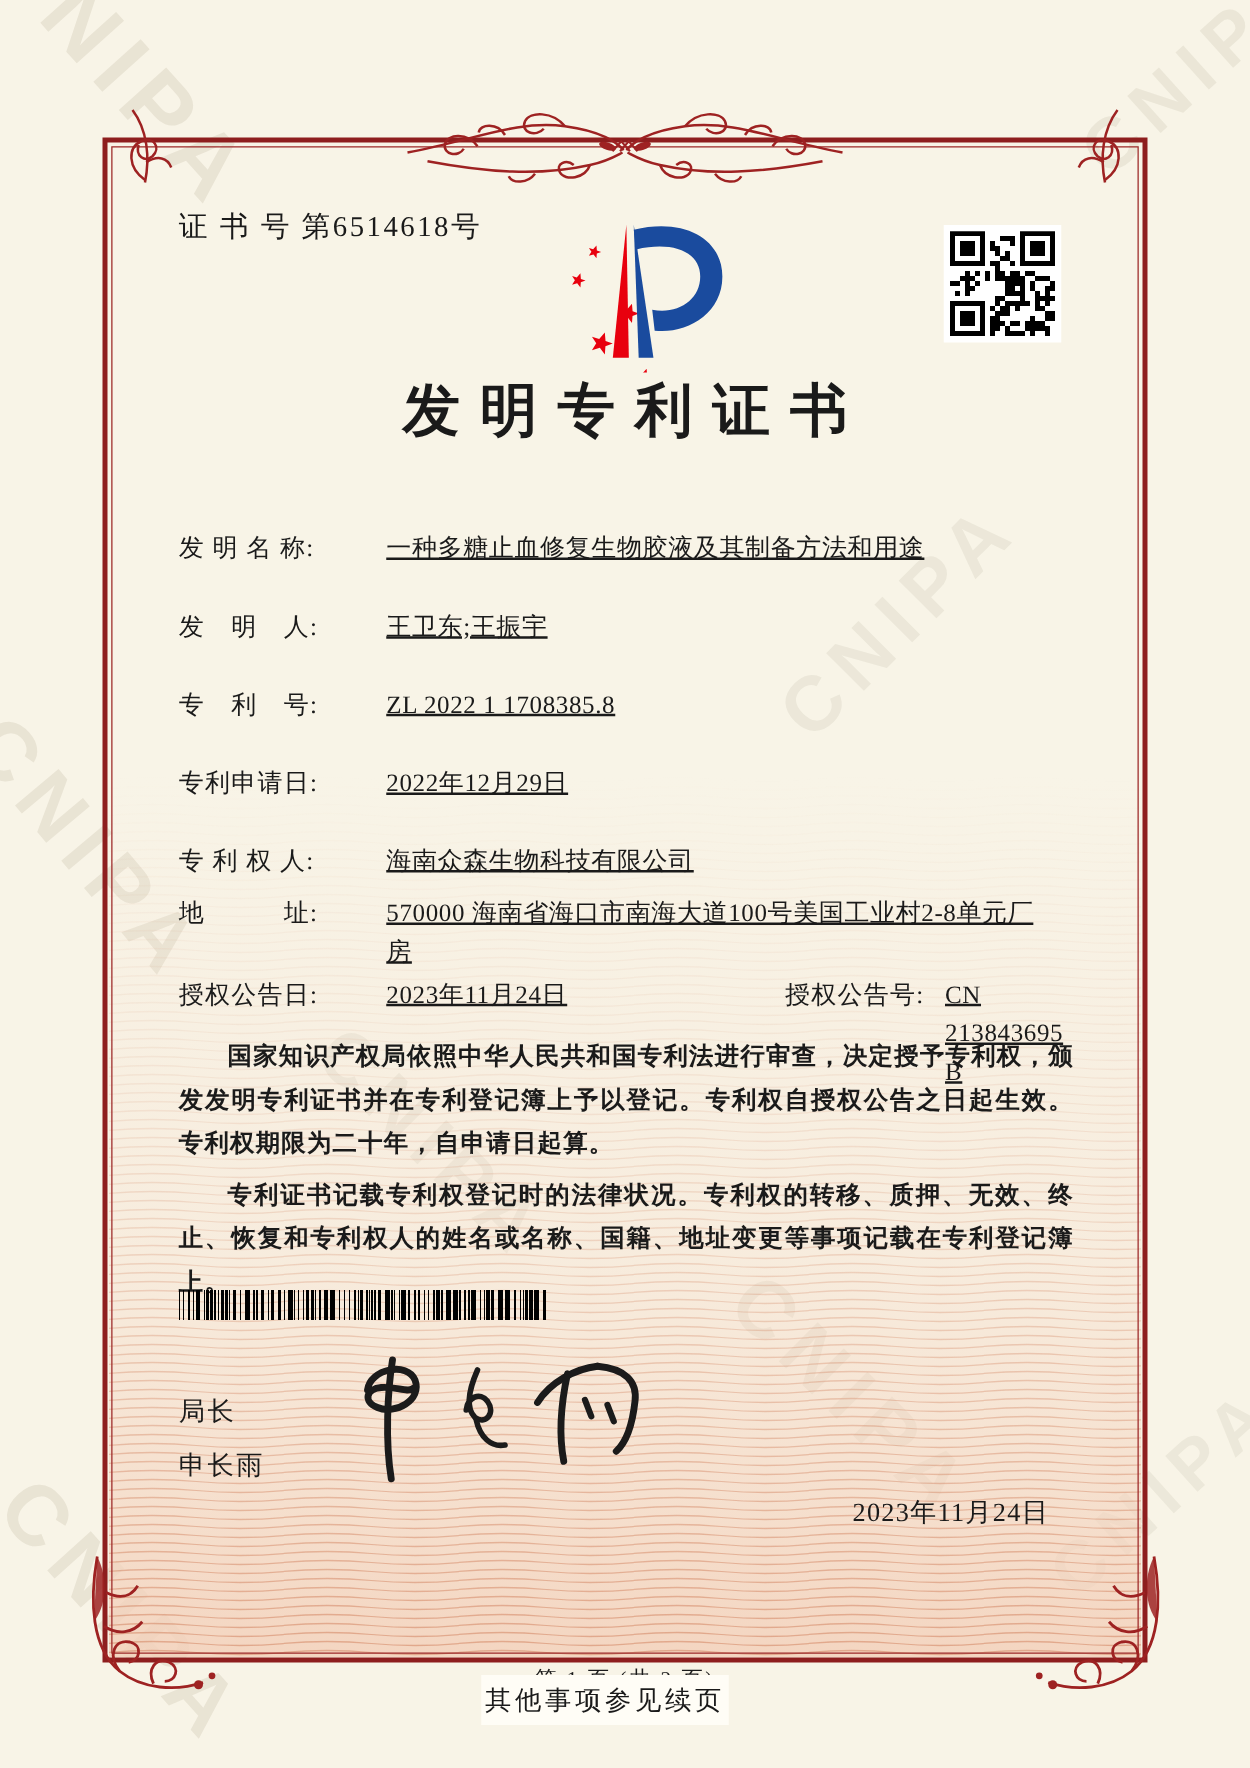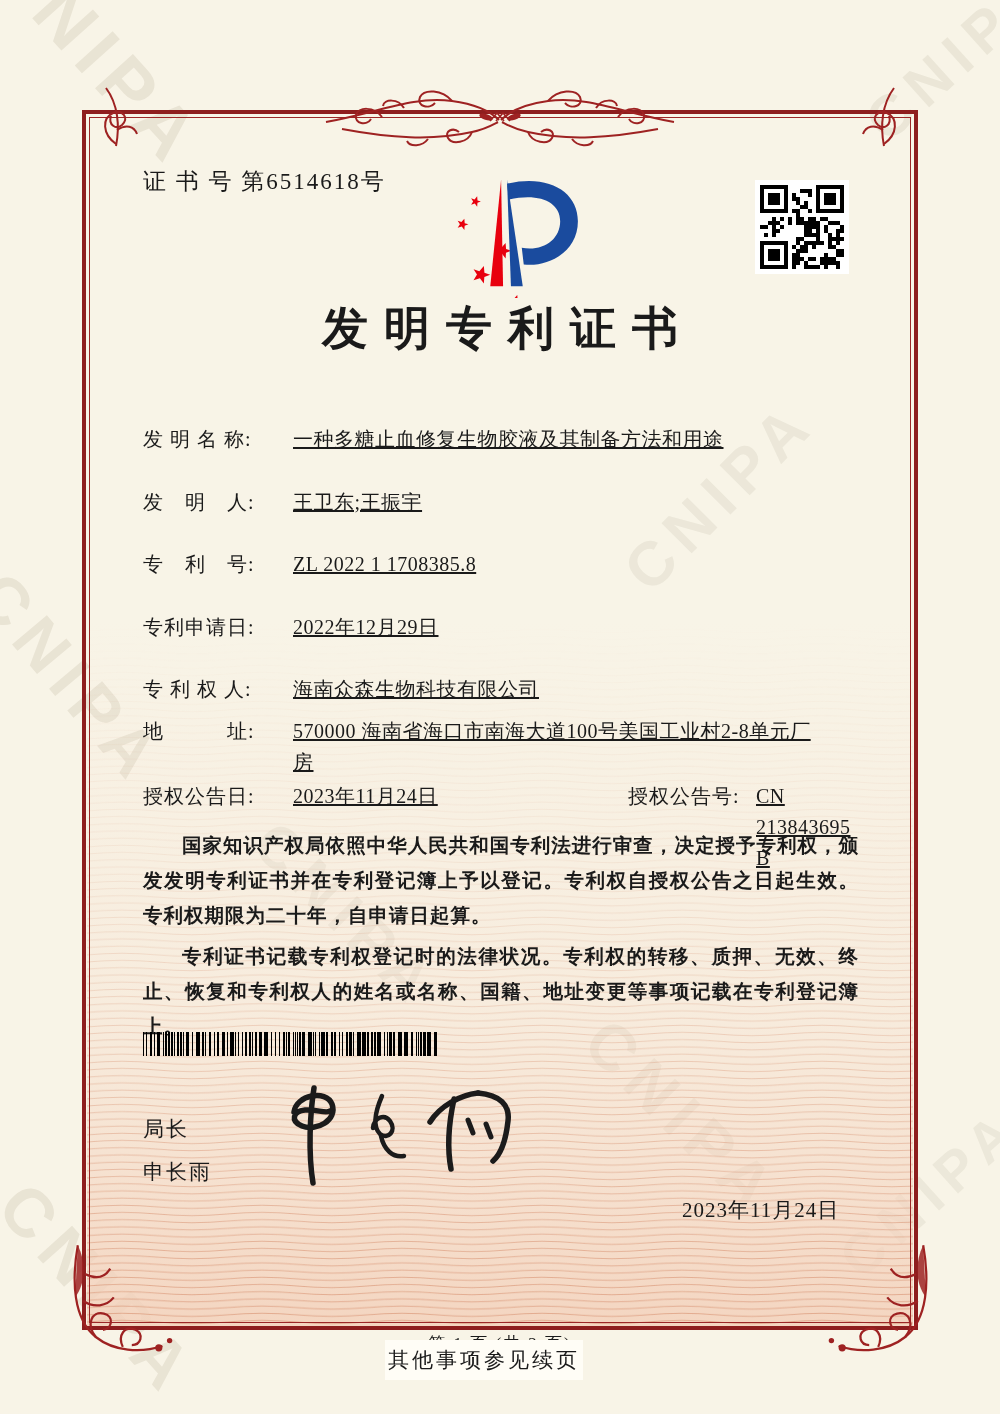--- a/index.html
+++ b/index.html
@@ -30,21 +30,21 @@
   .waves{position:absolute;left:87px;top:620px;width:826px;height:706px;z-index:2;pointer-events:none;}
   
   .content{position:absolute;left:0;top:0;width:1000px;height:1414px;z-index:3;}
   .cert-no{position:absolute;left:143px;top:166px;font-size:23px;letter-spacing:2px;}
   .logo{position:absolute;left:428px;top:170px;width:158px;height:128px;}
   .qr{position:absolute;left:755px;top:180px;width:84px;height:84px;background:#fff;padding:5px;}
   .title{
     position:absolute;left:0;top:298px;width:100%;text-align:center;
     font-size:46px;font-weight:bold;letter-spacing:16px;text-indent:16px;
   }
-  .frow{position:absolute;left:143px;display:flex;font-size:20px;line-height:31px;}
+  .frow{position:absolute;left:143px;display:flex;font-size:20px;line-height:31px;gap:16px;}
   .flabel{width:150px;flex:0 0 150px;white-space:pre;letter-spacing:1px;}
   .fvalue{letter-spacing:0.5px;text-decoration:underline;}
   .addr .fvalue{width:528px;}
   .grant2{position:absolute;left:485px;top:0;display:flex;font-size:20px;}
   .grant2 .flabel{width:128px;flex:0 0 128px;}
   .paras{
     position:absolute;left:143px;top:828px;width:716px;
     font-size:19.5px;line-height:35px;letter-spacing:1px;text-align:justify;font-weight:bold;
   }
   .paras p{margin:0 0 6px 0;text-indent:2em;}

